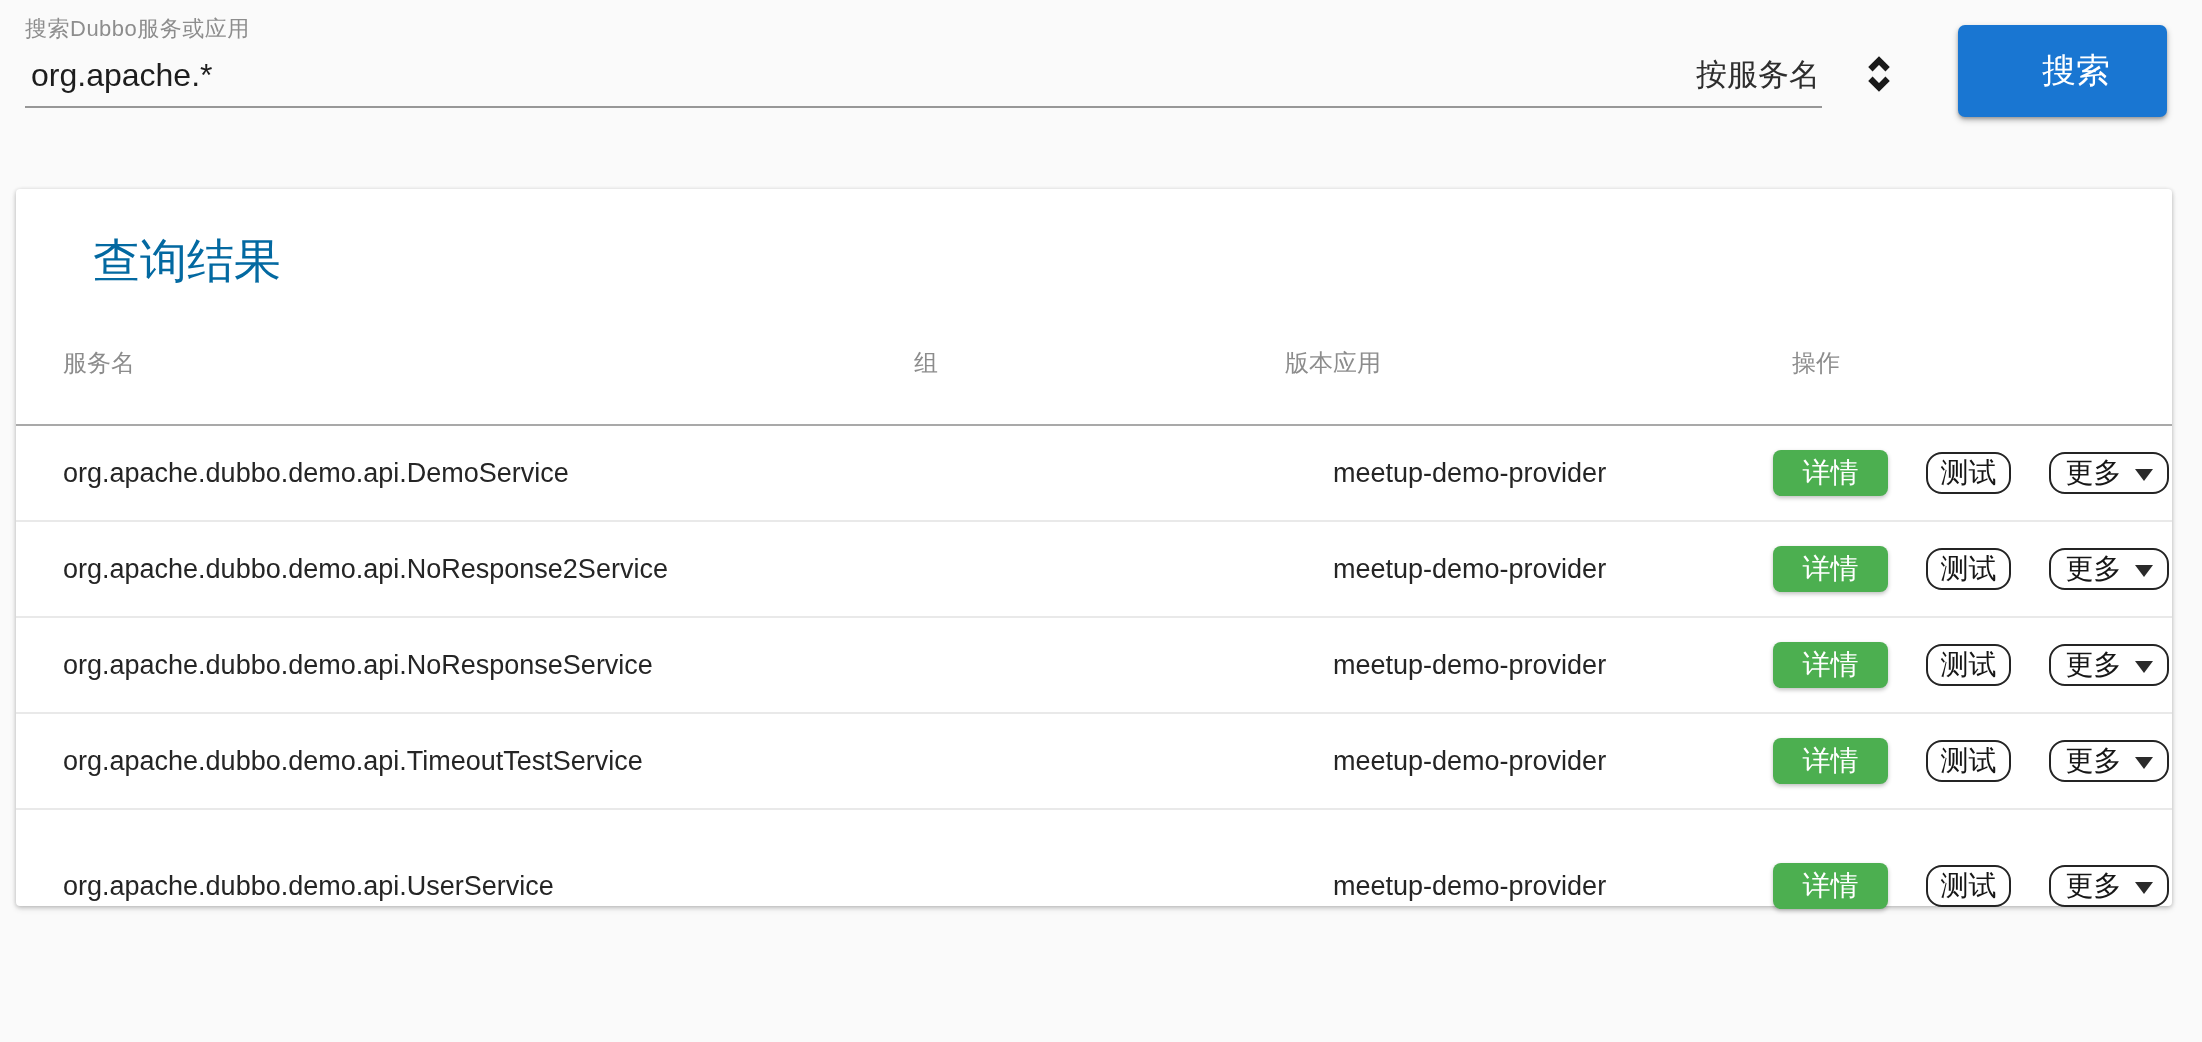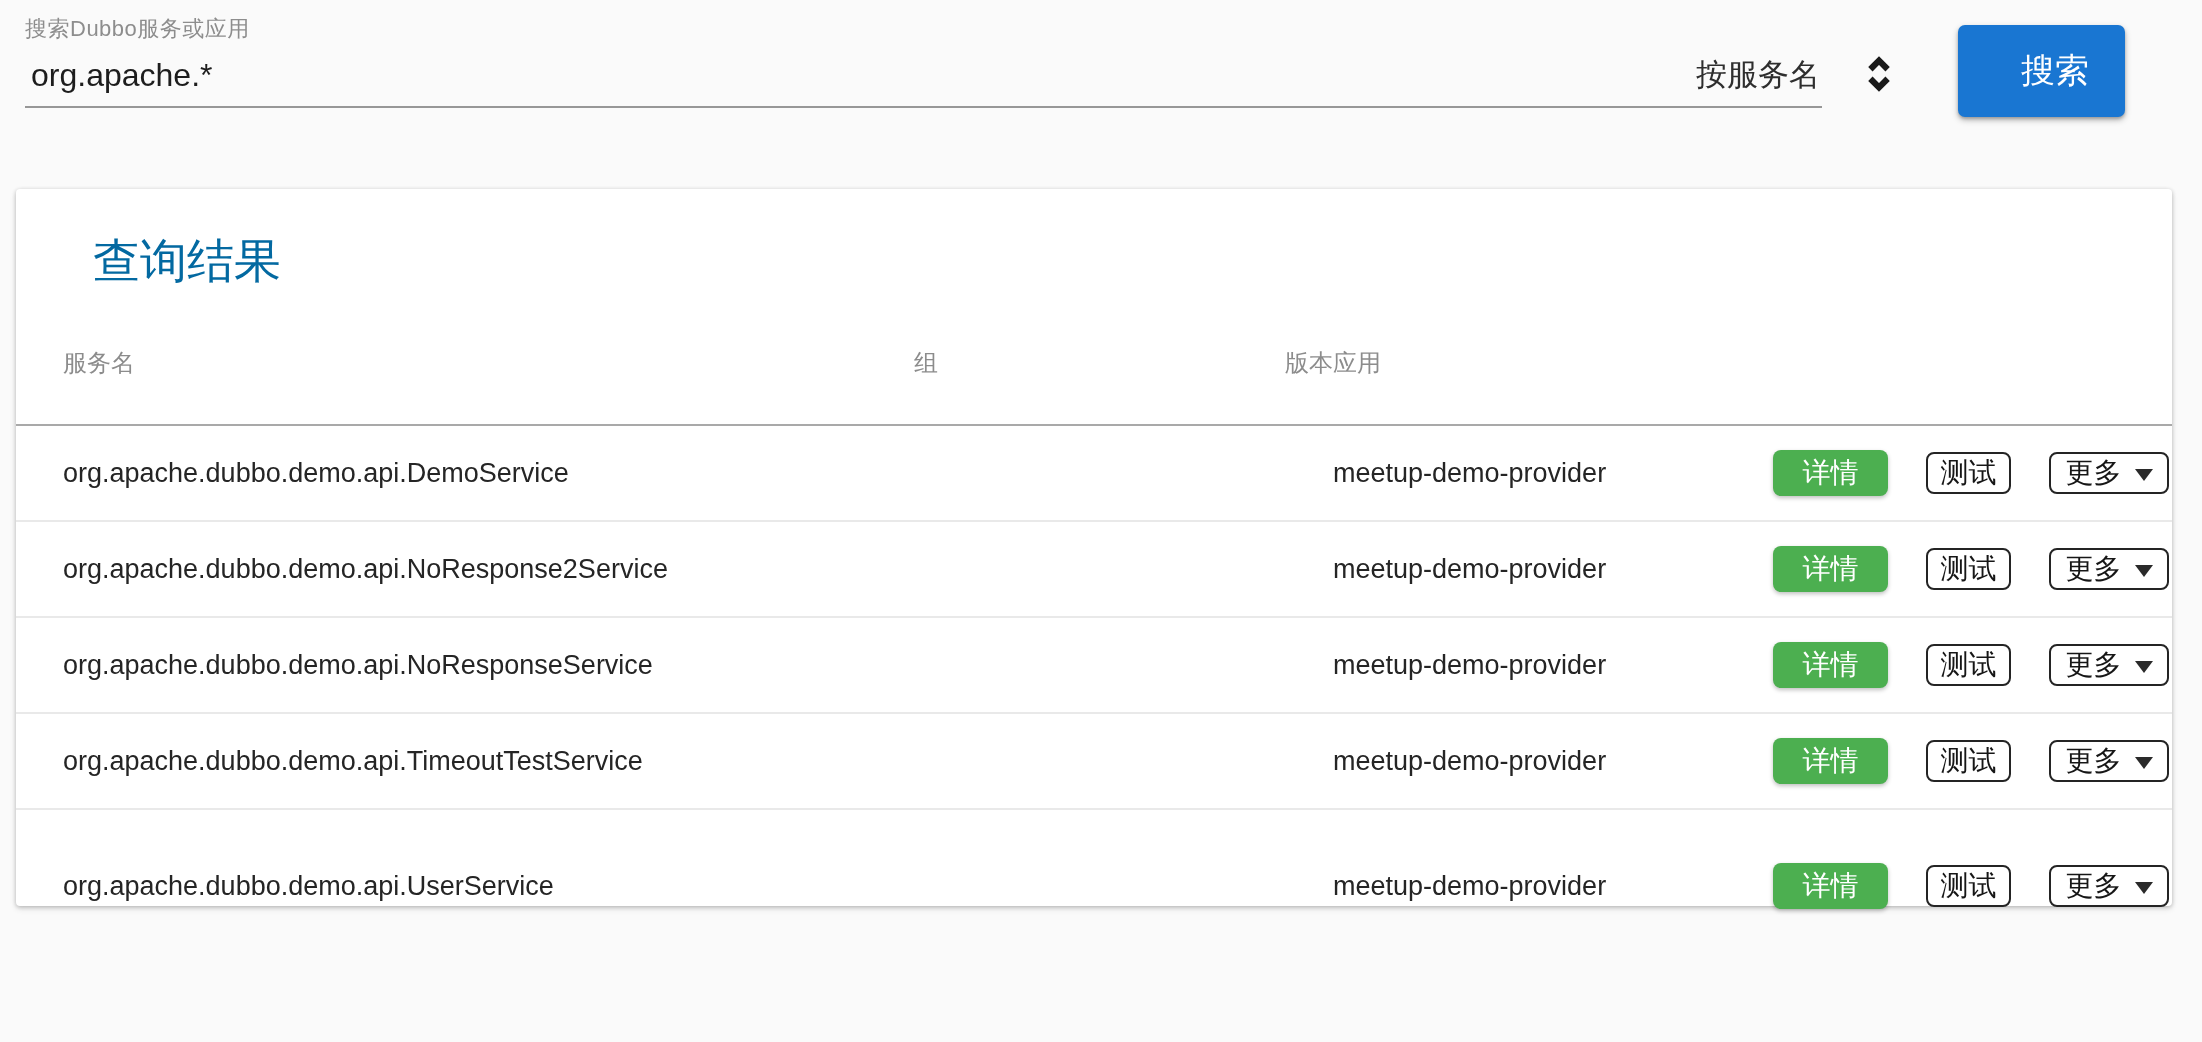--- a/index.html
+++ b/index.html
@@ -43,21 +43,21 @@
   .filter-value{
     font-size:31px;color:#2e2e2e;white-space:nowrap;
     padding-right:2px;cursor:pointer;
   }
   .unfold-icon{
     position:absolute;left:1856px;top:48px;
     width:46px;height:52px;cursor:pointer;
   }
   .search-btn{
     position:absolute;left:1958px;top:25px;
-    width:167px;height:92px;
+    width:209px;height:92px;
     background:var(--primary);color:#ffffff;
     font-family:inherit;font-size:34px;
     border:none;border-radius:7px;
     box-shadow:0 3px 6px rgba(0,0,0,.28), 0 2px 3px rgba(0,0,0,.18);
     cursor:pointer;
     padding-left:33px;
   }
 
   
   .card{
@@ -96,21 +96,21 @@
     display:inline-flex;align-items:center;justify-content:center;
   }
   .btn-detail{
     width:115px;height:46px;
     background:var(--success);color:#ffffff;
     border:none;border-radius:8px;font-size:28px;
     box-shadow:0 2px 4px rgba(0,0,0,.25);
   }
   .btn-outline{
     height:42px;background:#ffffff;
-    border:2px solid #242424;border-radius:8px;
+    border:2px solid #242424;border-radius:16px;
     font-size:28px;color:#161616;
   }
   .btn-test{width:85px;}
   .btn-more{width:120px;gap:13px;}
   .caret-down{
     width:0;height:0;margin-top:3px;
     border-left:9px solid transparent;
     border-right:9px solid transparent;
     border-top:12px solid #2a2a2a;
   }
@@ -135,20 +135,21 @@
   <button class="search-btn">搜索</button>
 
   <div class="card">
     <div class="card-title">查询结果</div>
 
     <div class="thead">
       <div class="col1">服务名</div>
       <div class="col2">组</div>
       <div class="col3">版本</div>
       <div class="col4">应用</div>
+      <div class="col5">操作</div>
     </div>
 
     <div>
   <div class="trow">
     <div class="col1">org.apache.dubbo.demo.api.DemoService</div>
     <div class="col2"></div>
     <div class="col3"></div>
     <div class="col4">meetup-demo-provider</div>
     <div class="col5">
       <div class="actions">

